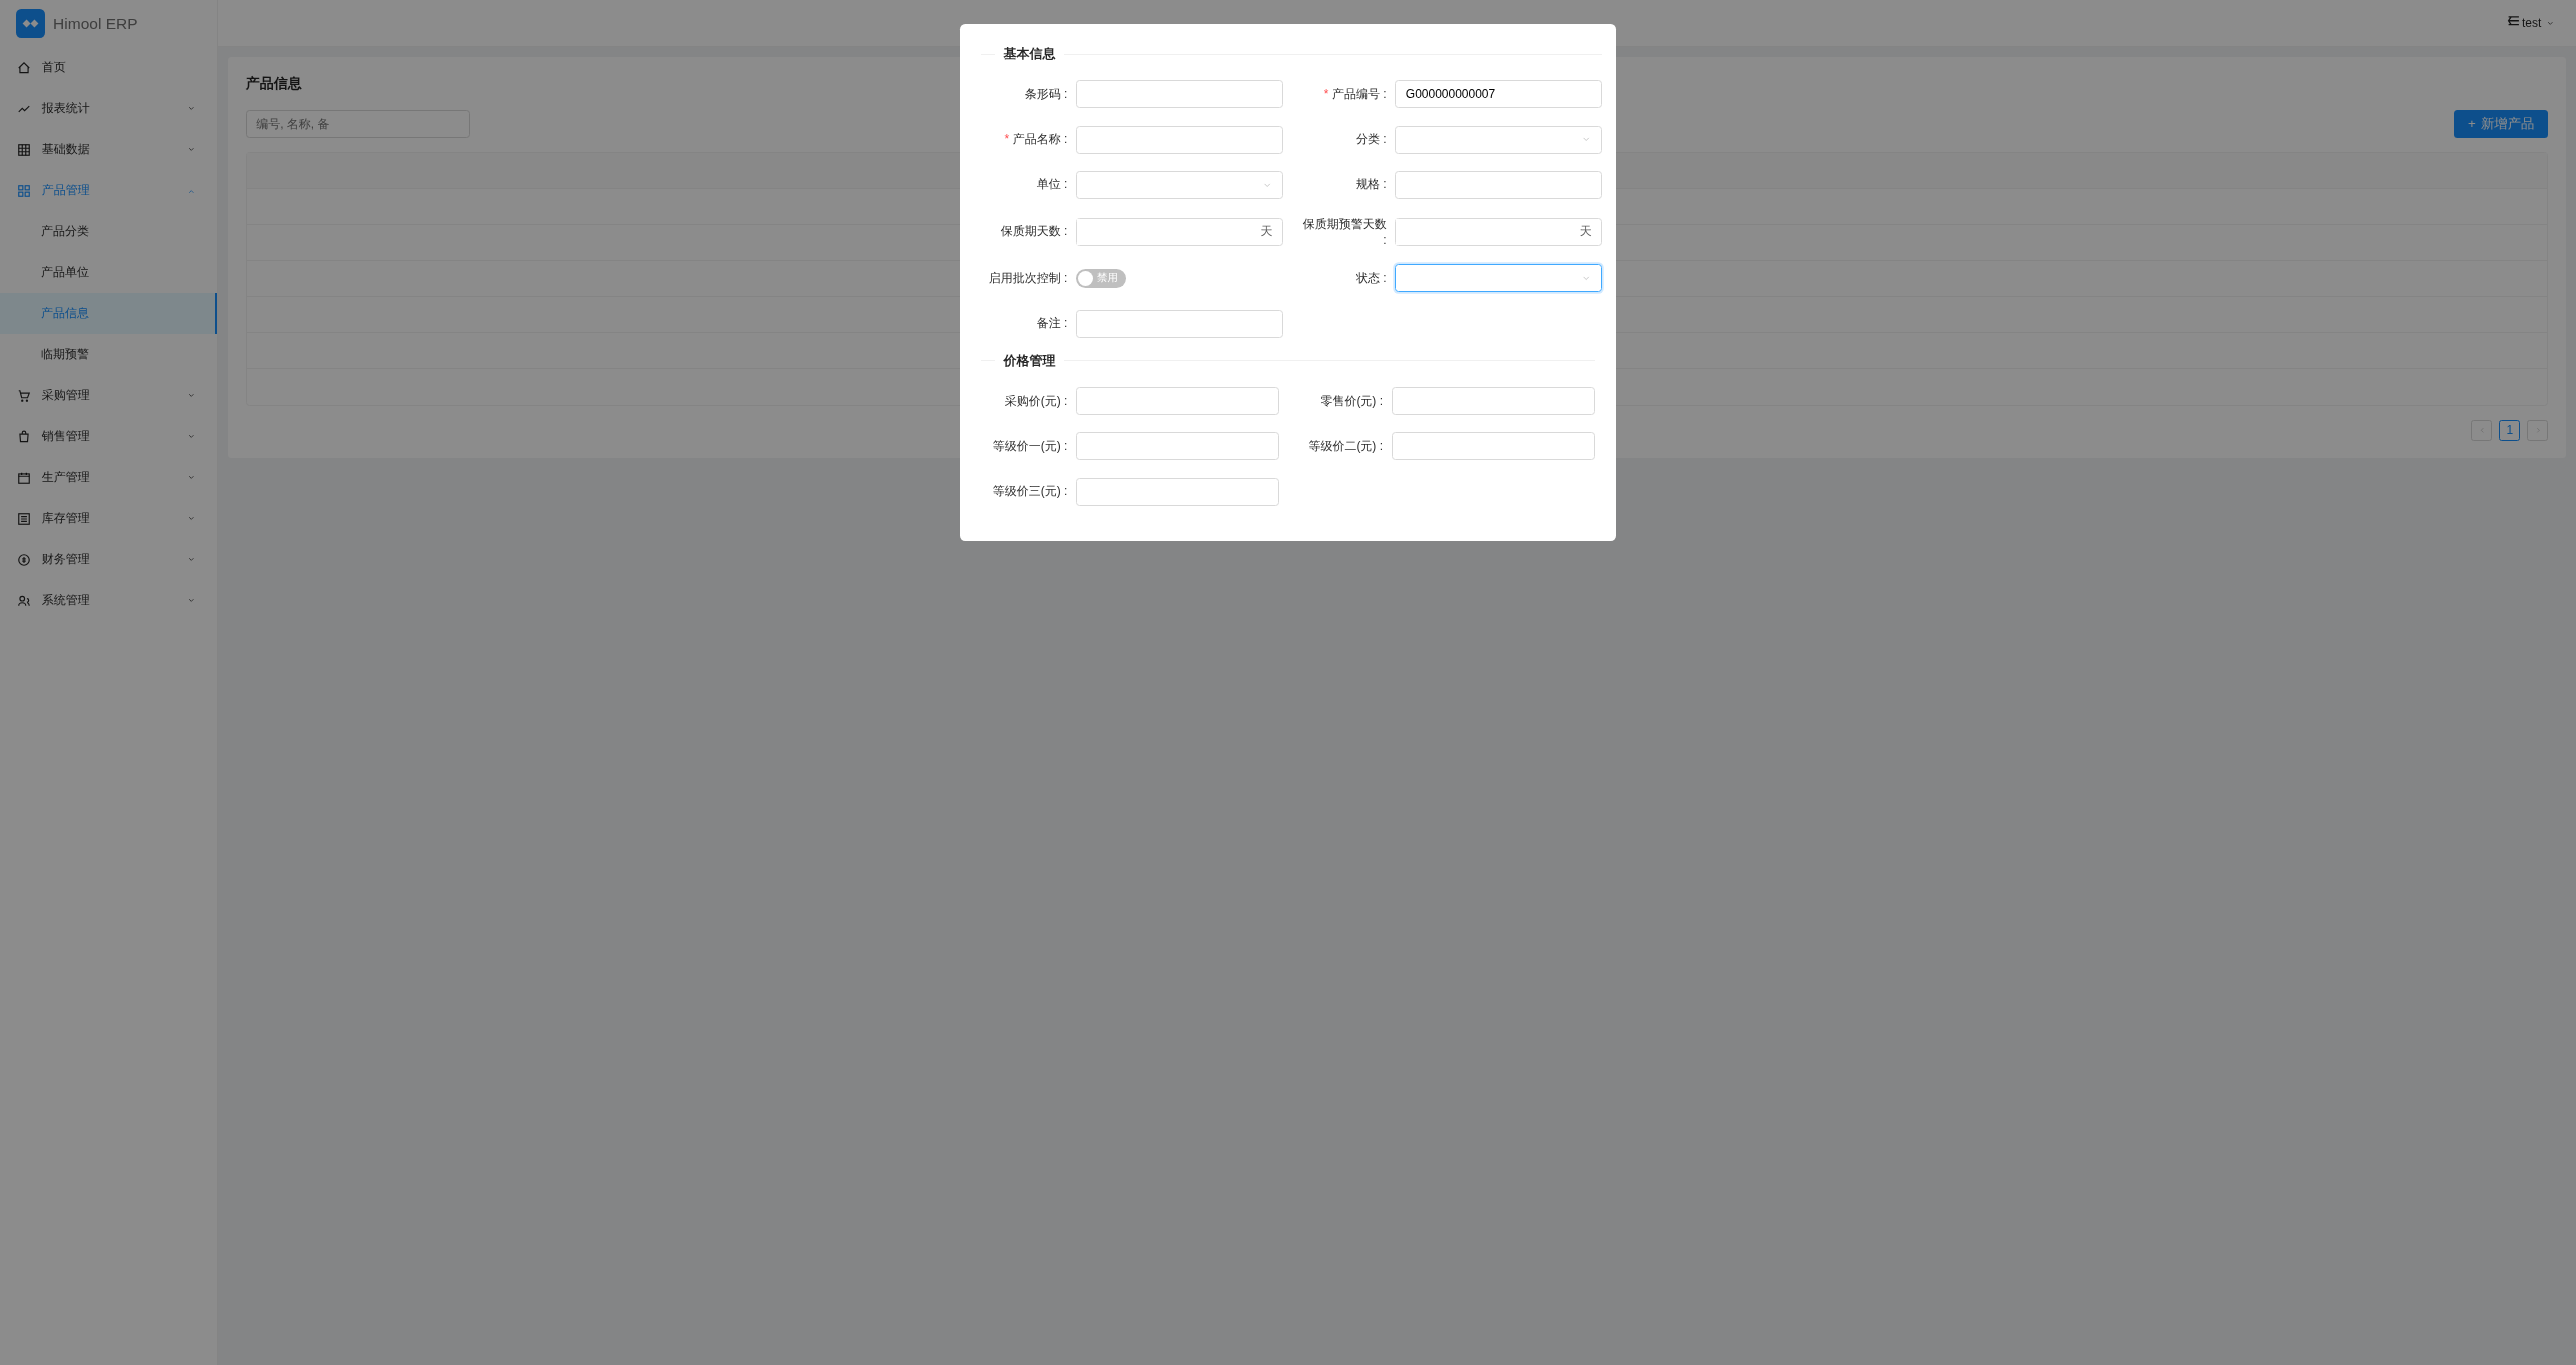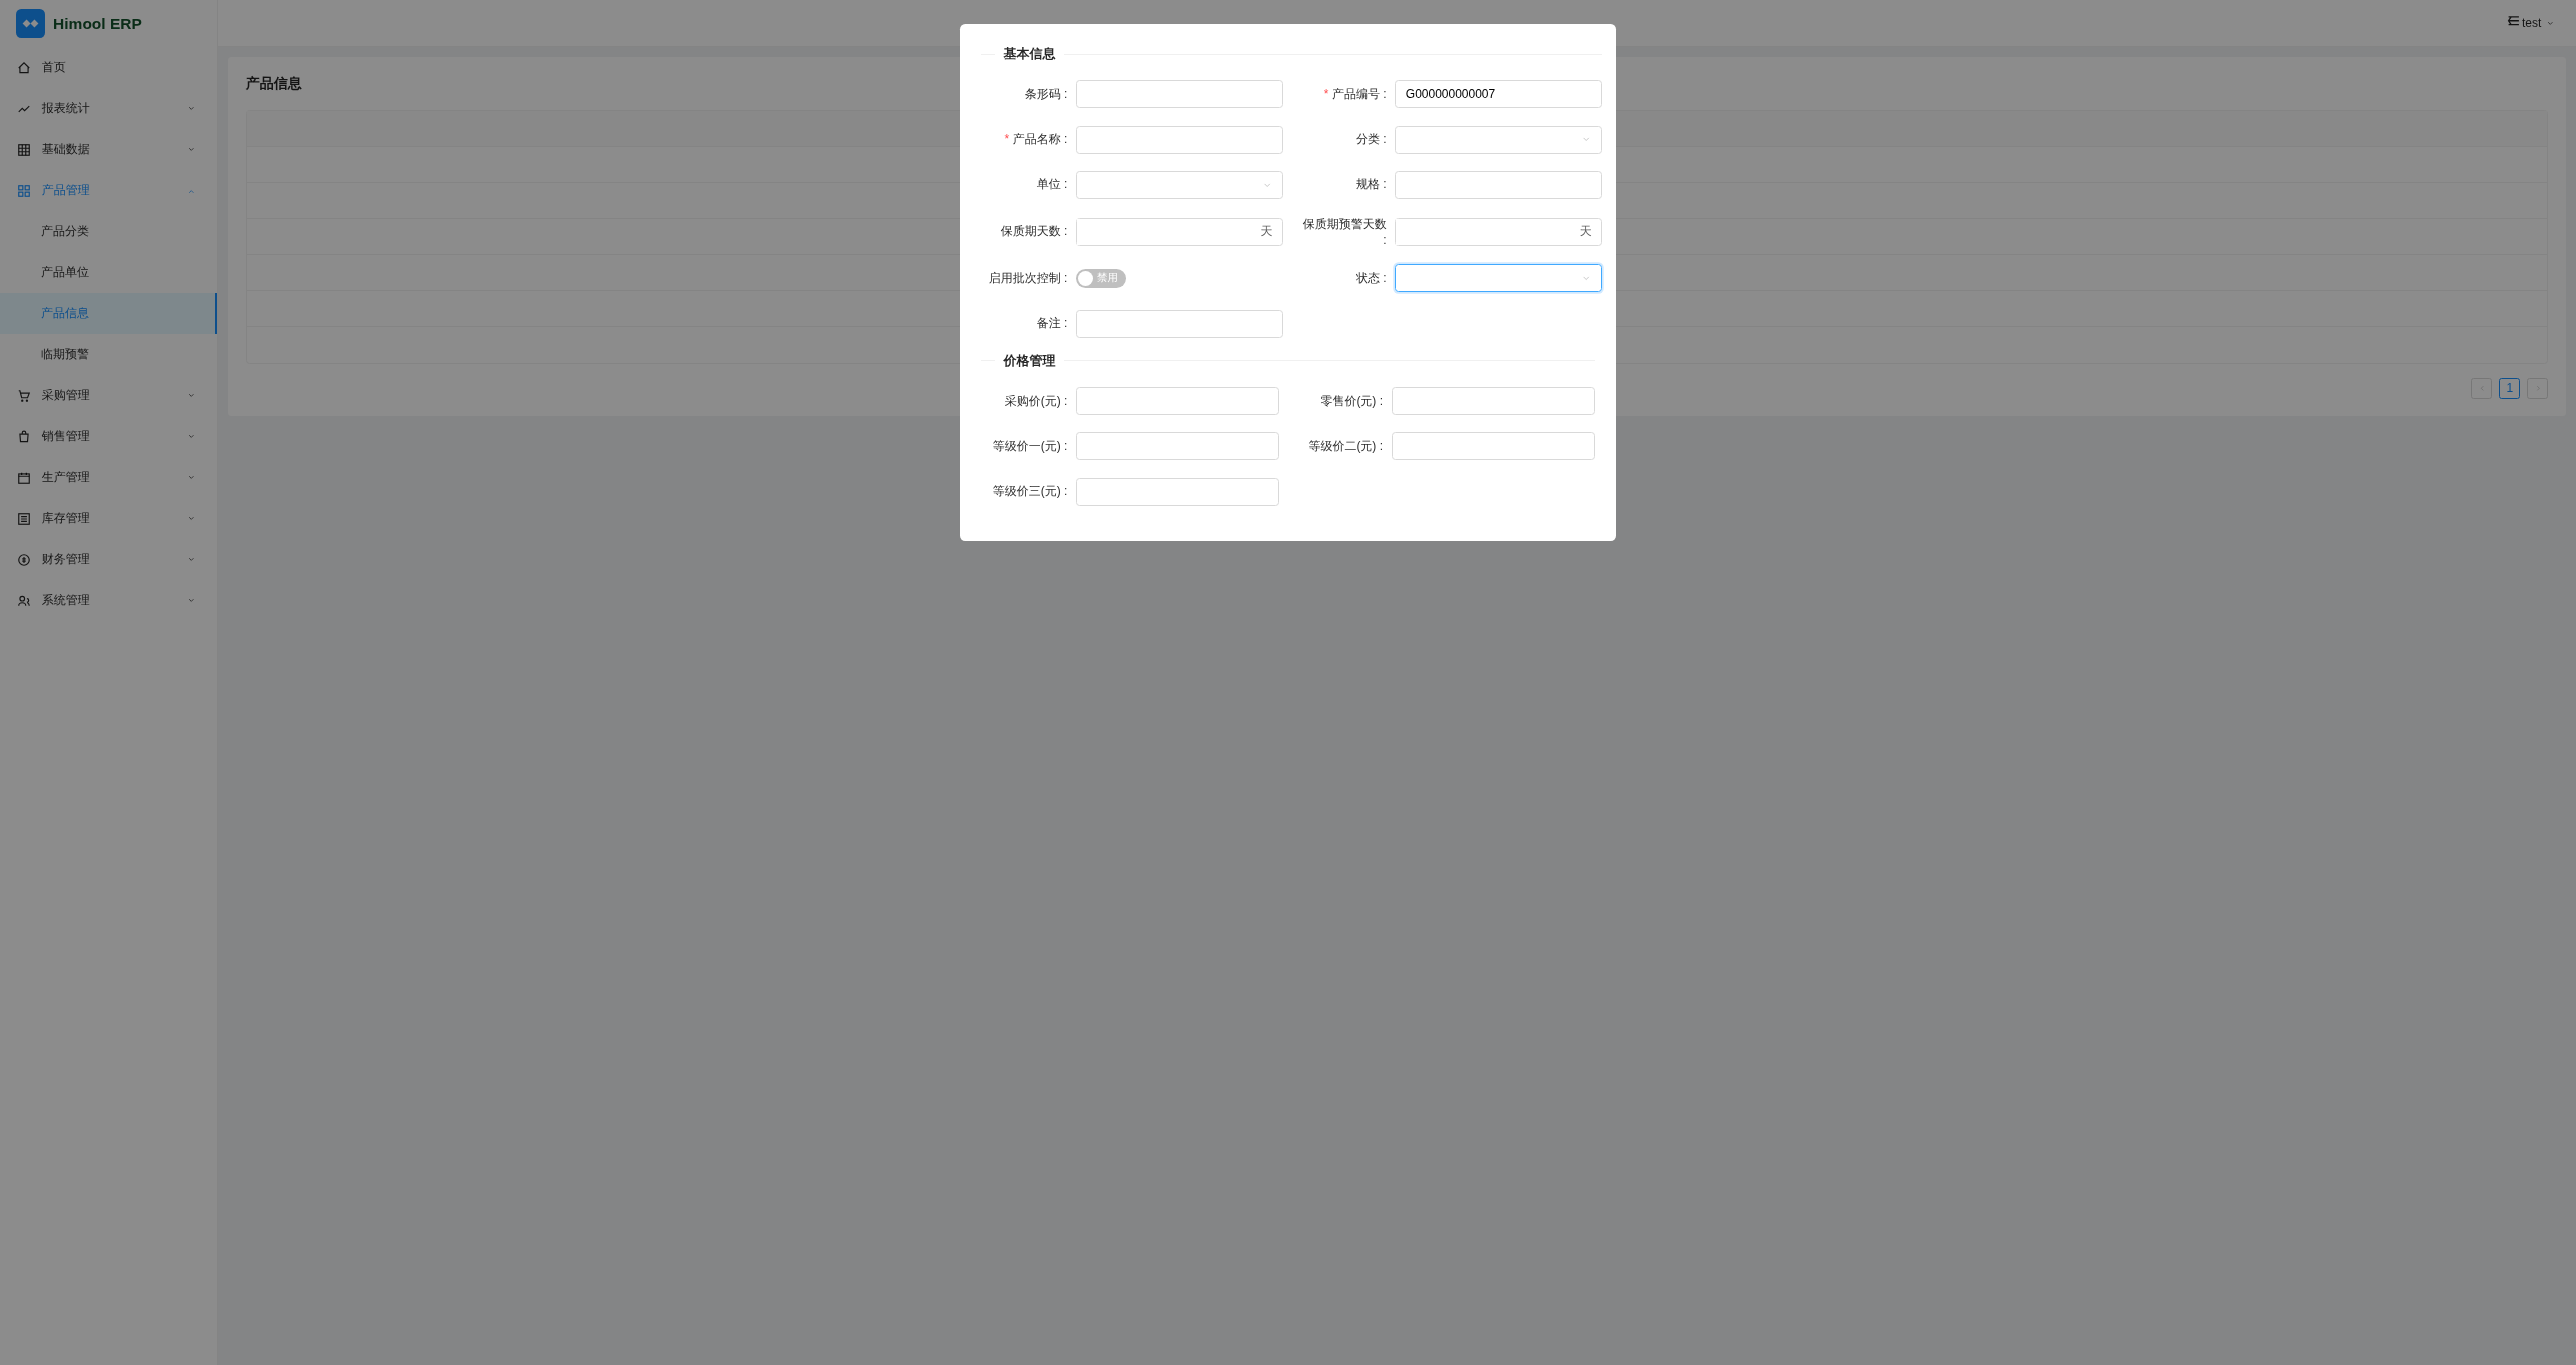--- a/index.html
+++ b/index.html
@@ -36,23 +36,23 @@
   height: 29px;
   background: #1890ff;
   border-radius: 5.2px;
   display: flex;
   align-items: center;
   justify-content: center;
   margin-right: 8.6px;
 }
 .logo-icon svg { fill: #fff; }
 .logo-text {
-  color: #14532d;
+  color: #737373;
   font-size: 15.5px;
-  font-weight: 700;
+  font-weight: 400;
 }
 .menu-item {
   display: flex;
   align-items: center;
   padding: 0 21px 0 17.3px;
   height: 41px;
   cursor: pointer;
   color: rgba(0,0,0,0.85);
   justify-content: space-between;
 }
@@ -574,20 +574,27 @@
         <span>test</span>
         <svg width="8.6" height="8.6" viewBox="0 0 24 24" fill="none" stroke="currentColor" stroke-width="2" style="margin-left:5.2px">
             <path d="M6 9l6 6 6-6"></path>
           </svg>
       </div>
     </div>
 
     <div class="content">
       <div class="card">
         <div class="card-title">产品信息</div>
+        <div class="toolbar">
+          <input class="search-input" placeholder="编号, 名称, 备" style="">
+          <button class="btn-primary">
+            <span>+</span>
+            <span>新增产品</span>
+          </button>
+        </div>
 
         <div class="table">
           <div class="table-row header-row">
             <div class="col-seq">序号</div>
             <div class="col-status">态</div>
             <div class="col-remark">备注</div>
             <div class="col-actions">操作</div>
           </div>
           <div id="table-body">
               <div class="table-row">

